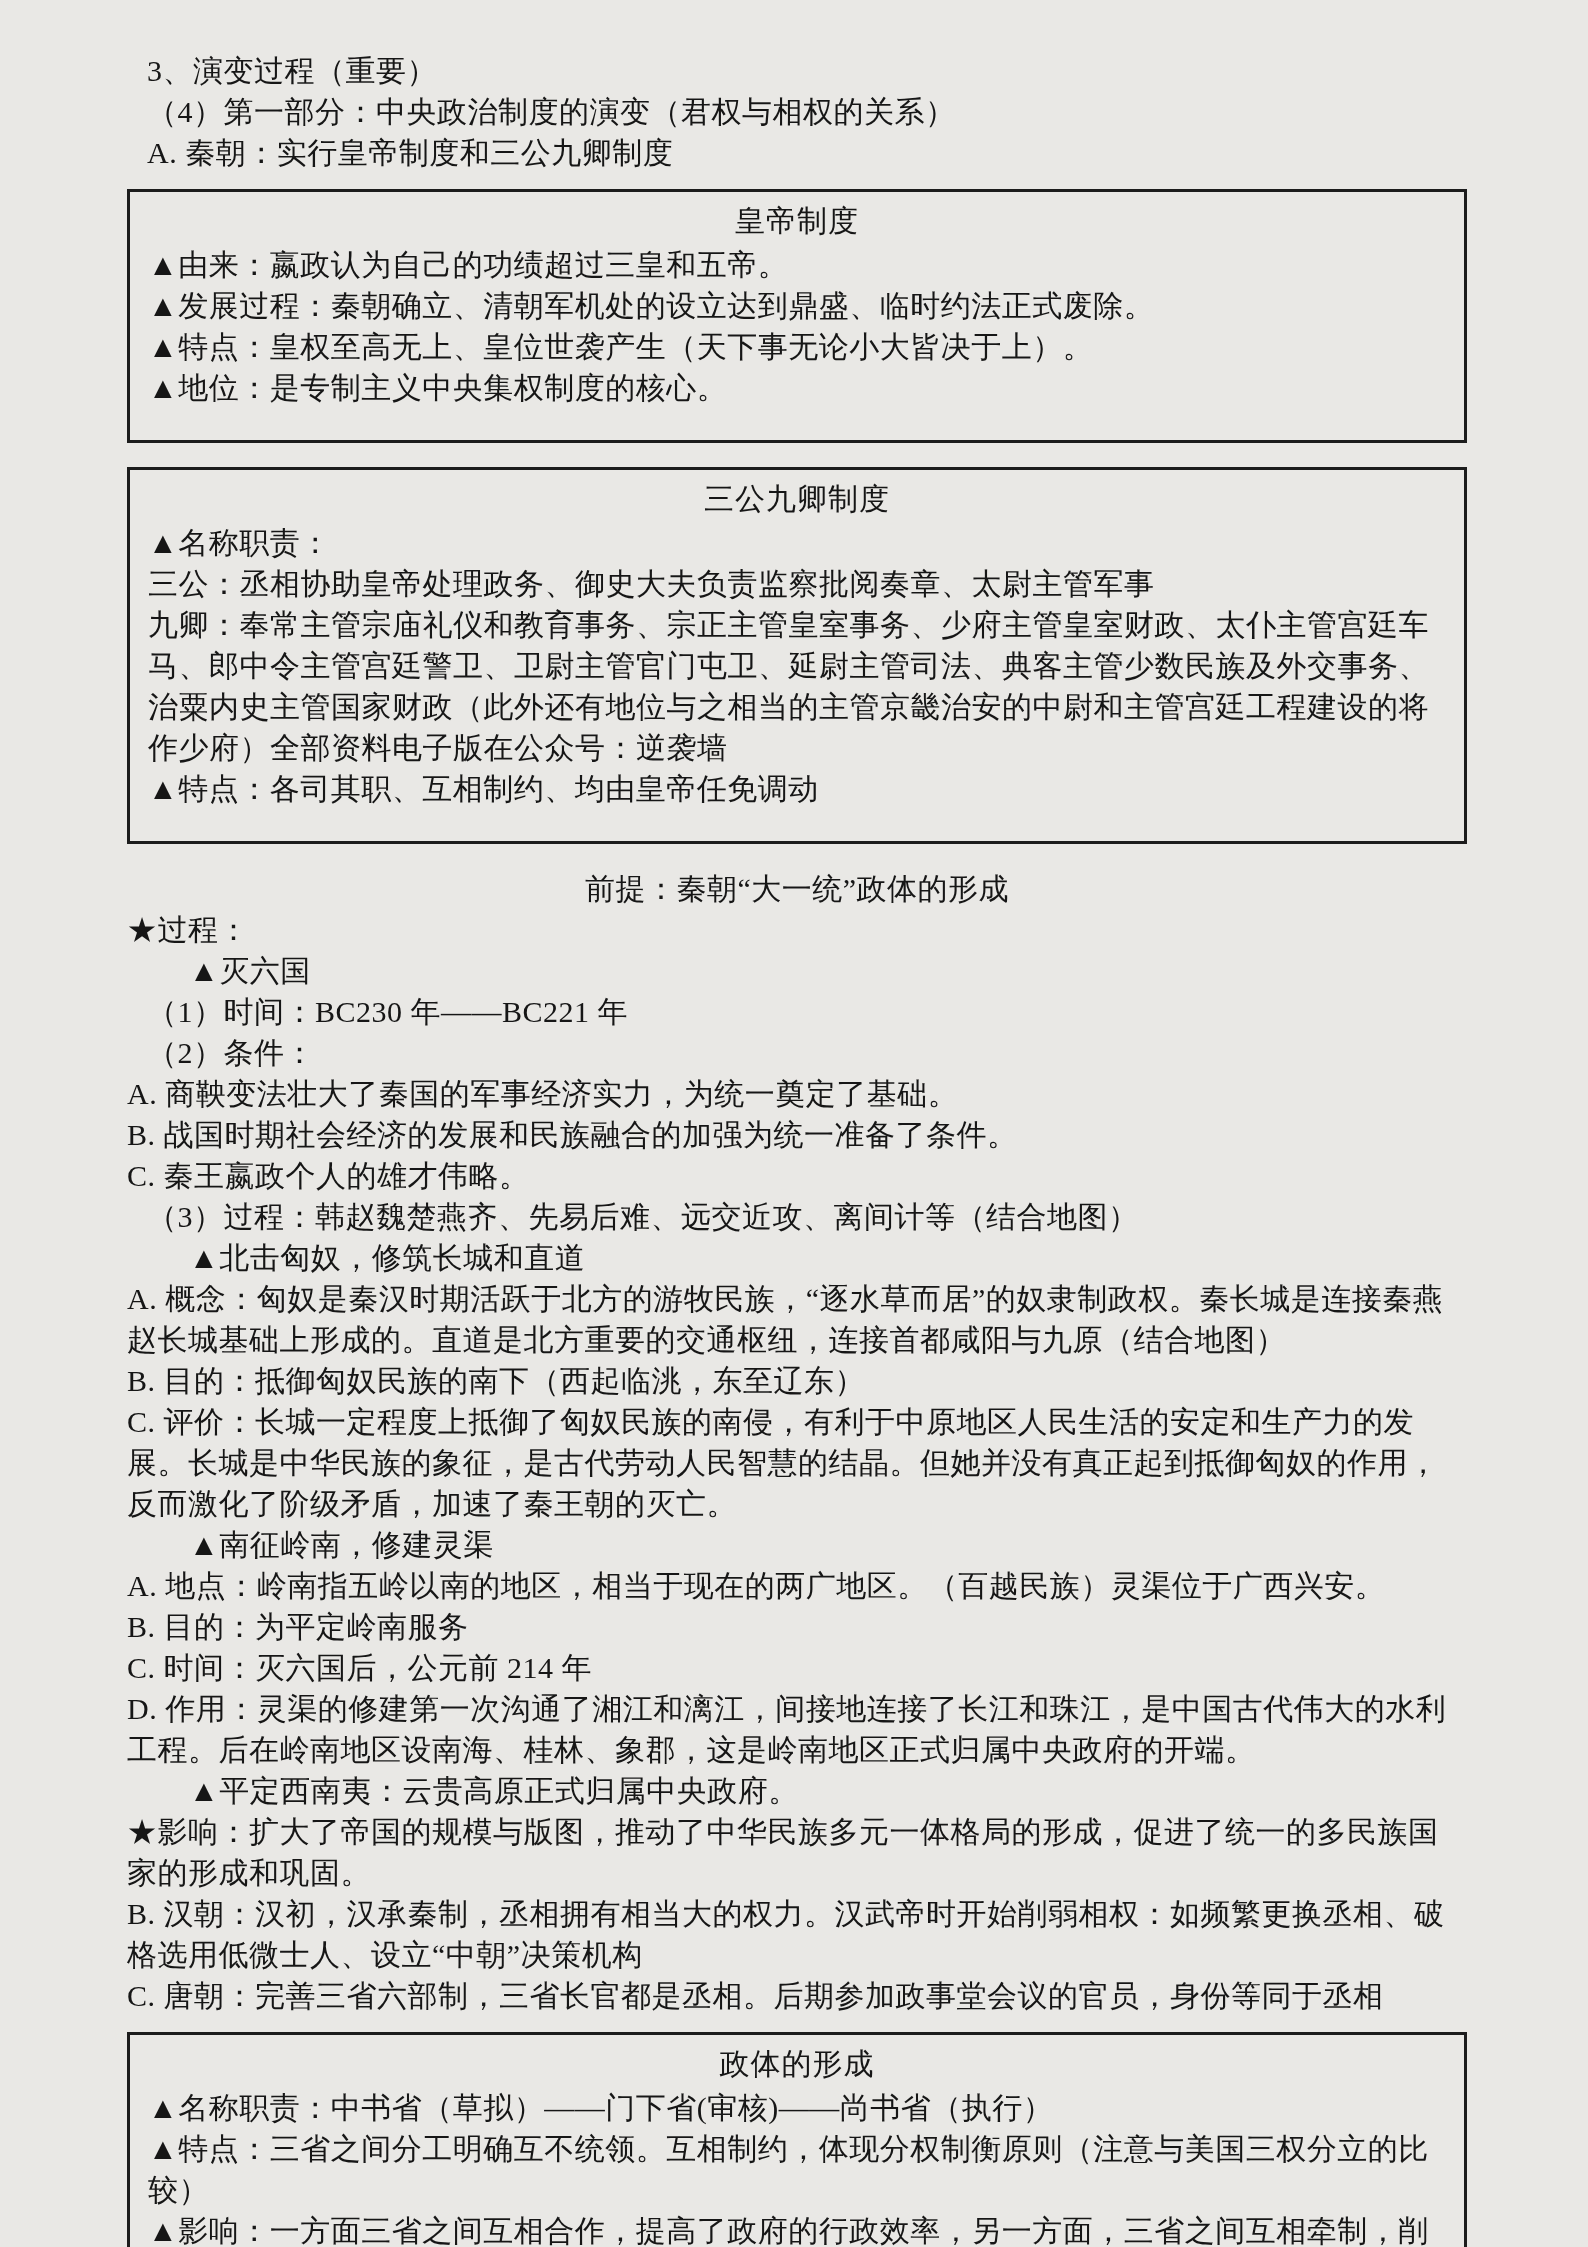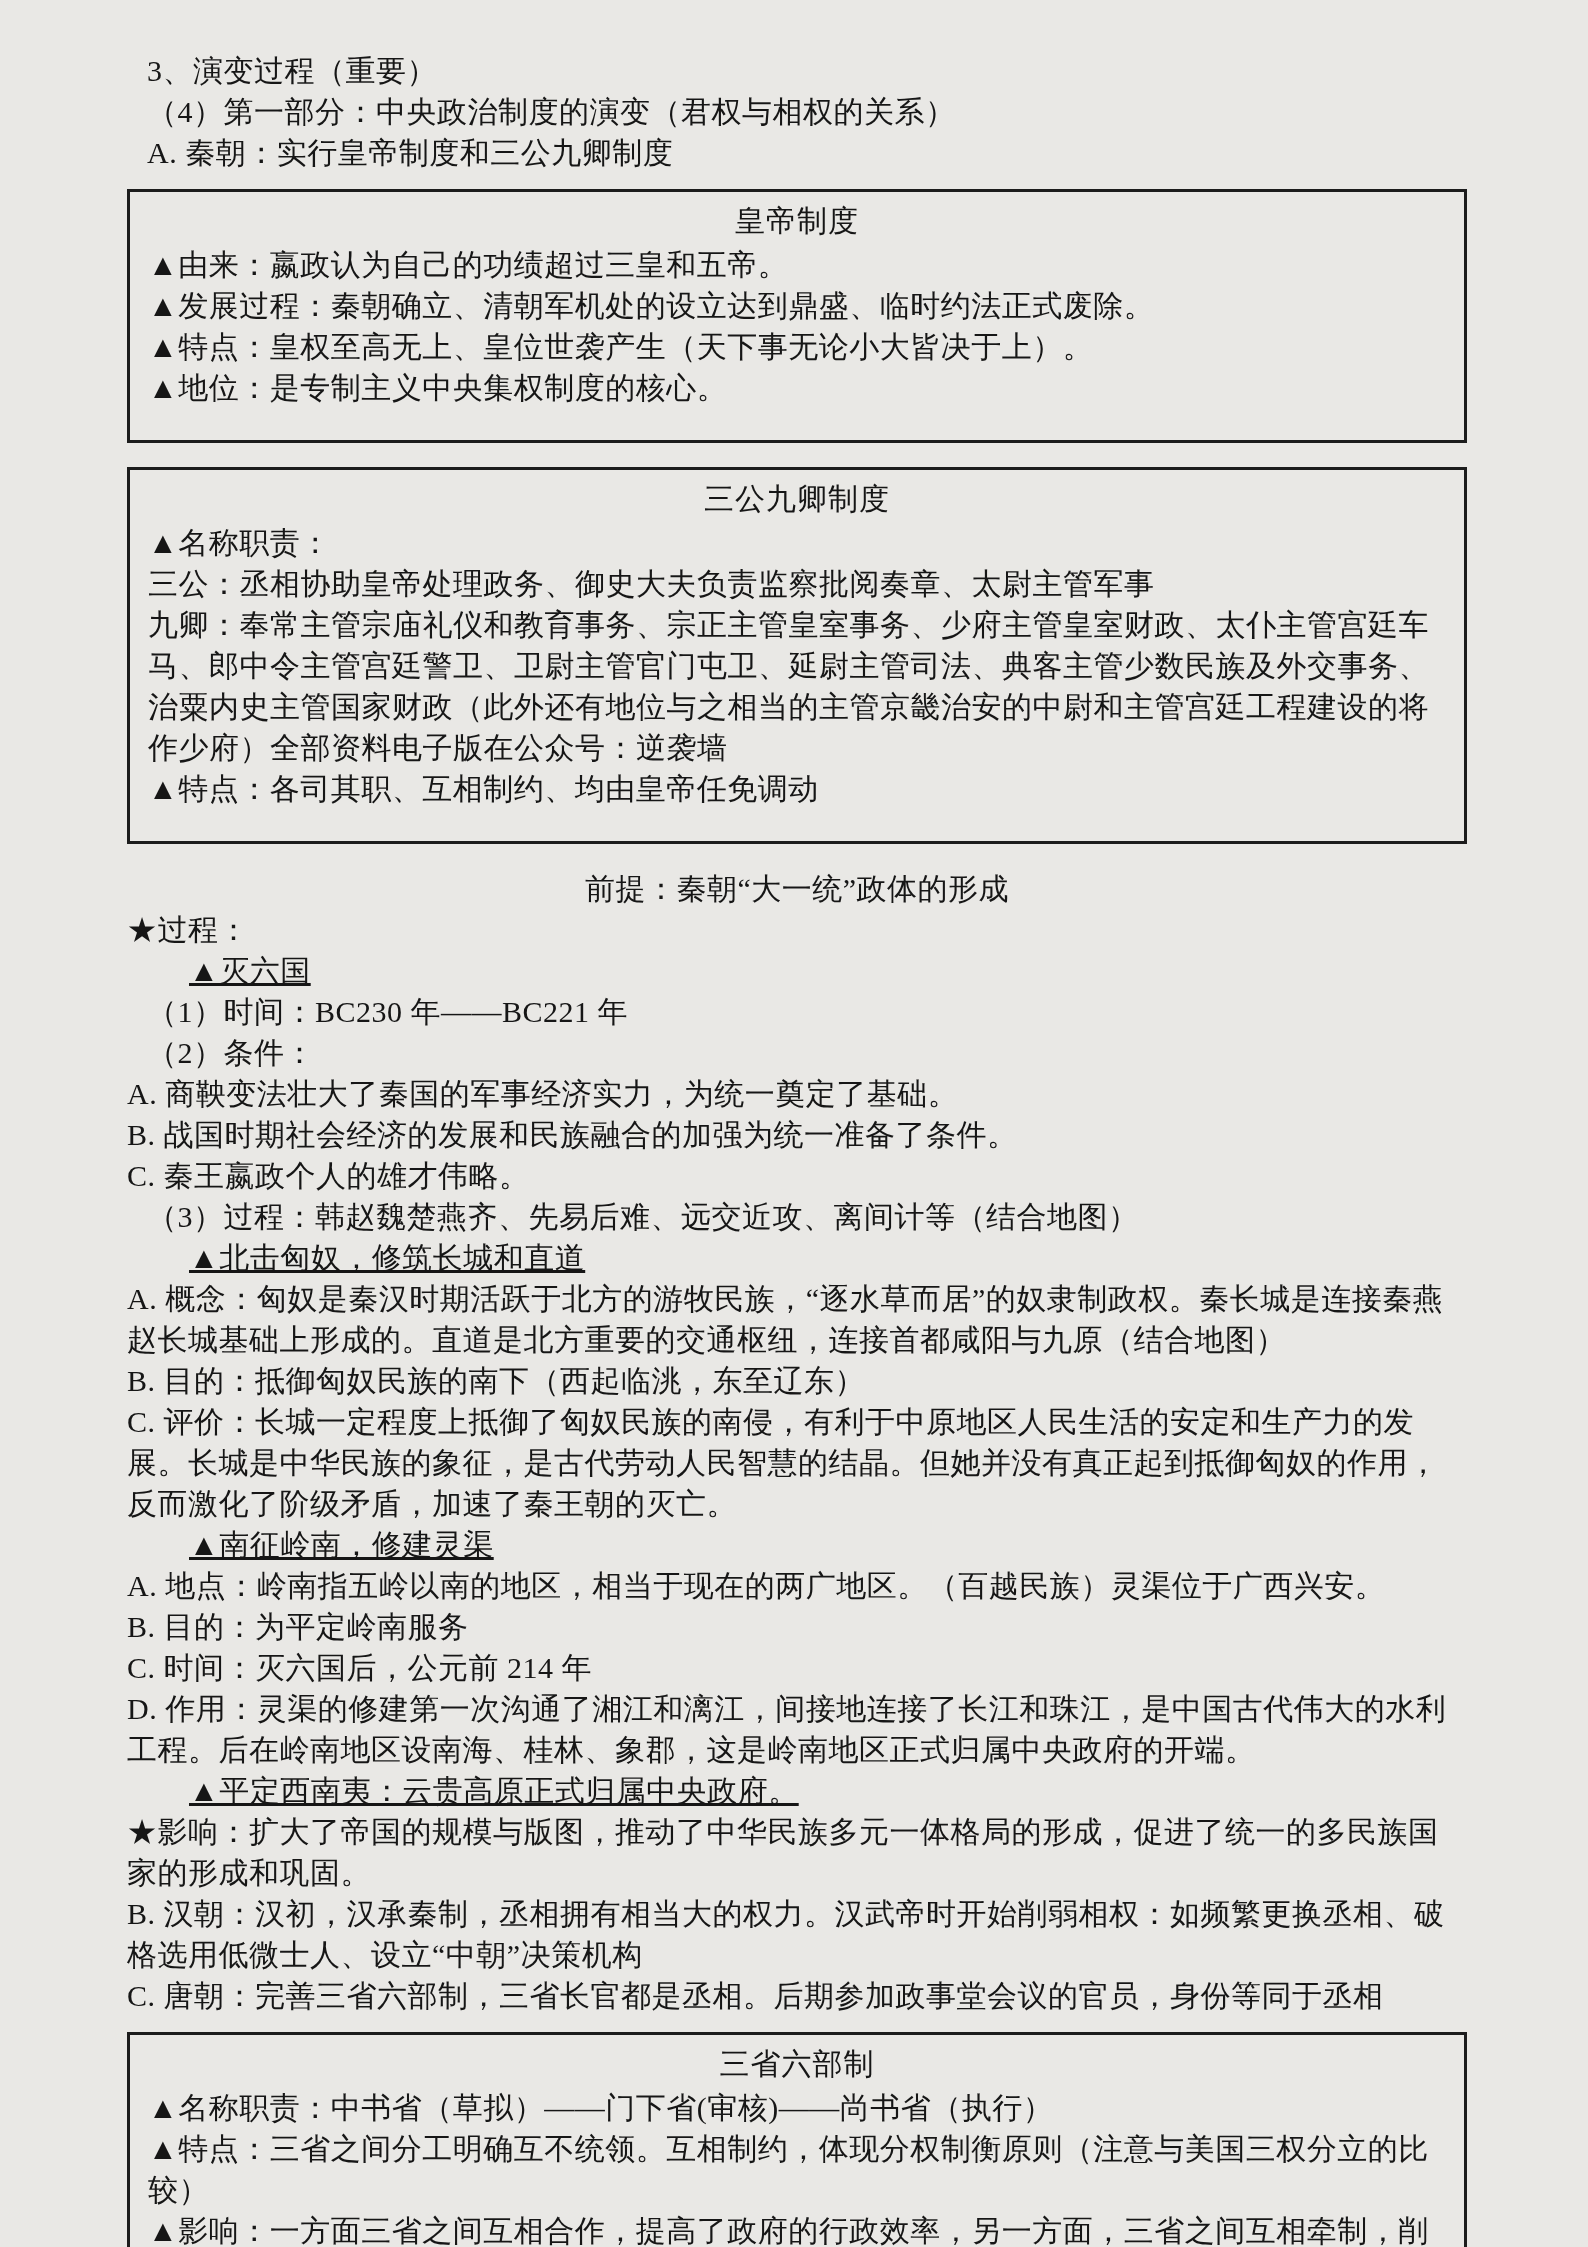--- a/index.html
+++ b/index.html
@@ -29,21 +29,21 @@
     width: 1340px;
   }
   .line {
     font-size: 30px;
     line-height: 41px;
     letter-spacing: 0.5px;
     white-space: normal;
   }
   .indent-0 { padding-left: 0; }
   .indent-1 { padding-left: 20px; }
-  .indent-2 { padding-left: 62px; text-decoration: underline; }
+  .indent-2 { padding-left: 62px; }
   .center  { text-align: center; }
   .box {
     border: 3px solid #1c1c1c;
     margin: 16px 0 24px 0;
     padding: 6px 18px 32px 18px;
   }
   .box-title {
     text-align: center;
     font-size: 30px;
     line-height: 46px;
@@ -96,19 +96,19 @@
       <div class="line indent-2">▲南征岭南，修建灵渠</div>
       <div class="line indent-0">A. 地点：岭南指五岭以南的地区，相当于现在的两广地区。（百越民族）灵渠位于广西兴安。</div>
       <div class="line indent-0">B. 目的：为平定岭南服务</div>
       <div class="line indent-0">C. 时间：灭六国后，公元前 214 年</div>
       <div class="line indent-0">D. 作用：灵渠的修建第一次沟通了湘江和漓江，间接地连接了长江和珠江，是中国古代伟大的水利工程。后在岭南地区设南海、桂林、象郡，这是岭南地区正式归属中央政府的开端。</div>
       <div class="line indent-2">▲平定西南夷：云贵高原正式归属中央政府。</div>
       <div class="line indent-0">★影响：扩大了帝国的规模与版图，推动了中华民族多元一体格局的形成，促进了统一的多民族国家的形成和巩固。</div>
       <div class="line indent-0">B. 汉朝：汉初，汉承秦制，丞相拥有相当大的权力。汉武帝时开始削弱相权：如频繁更换丞相、破格选用低微士人、设立“中朝”决策机构</div>
       <div class="line indent-0">C. 唐朝：完善三省六部制，三省长官都是丞相。后期参加政事堂会议的官员，身份等同于丞相</div>
       <div class="box">
-        <div class="box-title">三省六部制</div>
+        <div class="box-title">政体的形成</div>
         <div class="box-line">▲名称职责：中书省（草拟）——门下省(审核)——尚书省（执行）</div>
         <div class="box-line">▲特点：三省之间分工明确互不统领。互相制约，体现分权制衡原则（注意与美国三权分立的比较）</div>
         <div class="box-line">▲影响：一方面三省之间互相合作，提高了政府的行政效率，另一方面，三省之间互相牵制，削弱了相权，加强了皇权。</div>
       </div>
     </div>
 </div>
 
 </body></html>

